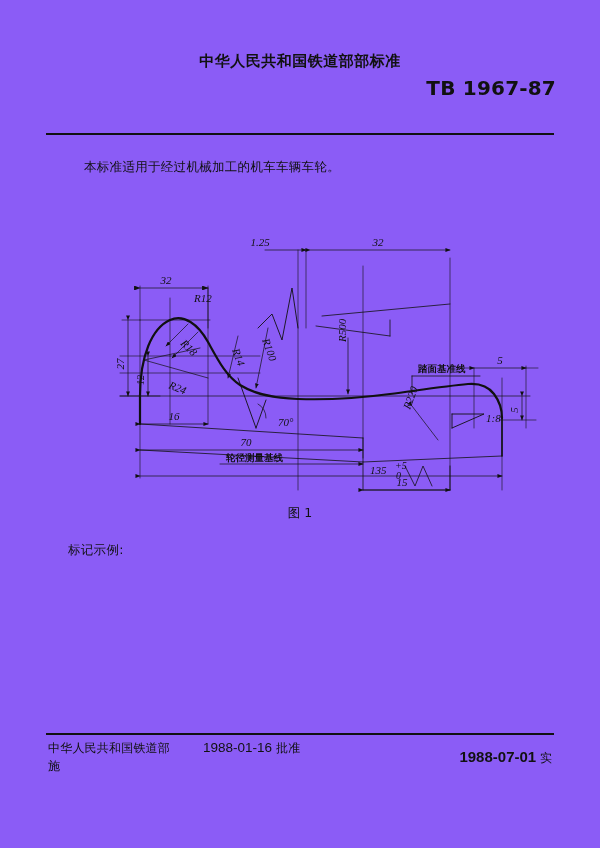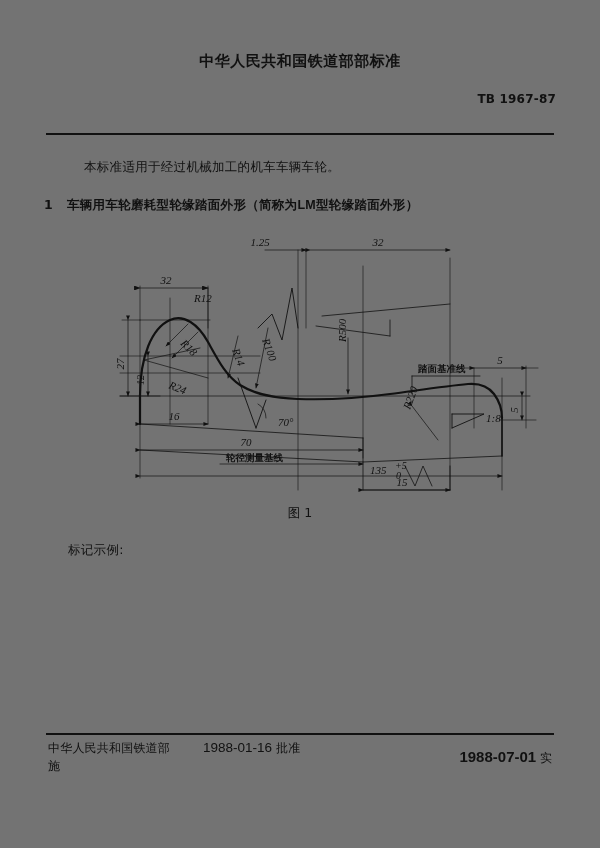--- a/index.html
+++ b/index.html
@@ -12,44 +12,43 @@
     height: 848px;
     position: relative;
     font-family: "Liberation Serif", "DejaVu Serif", serif;
     color: #111111;
     overflow: hidden;
   }
 
   .page {
     position: absolute;
     inset: 0;
-    background: #737373;
+    background: #8b5cf6;
   }
 
   
   .hdr-org {
     position: absolute;
     top: 52px;
     left: 0;
     width: 600px;
     text-align: center;
     font-size: 15px;
     font-weight: bold;
     letter-spacing: 0.5px;
     font-family: "DejaVu Sans", "Liberation Sans", sans-serif;
   }
   .hdr-std-no {
     position: absolute;
     top: 76px;
     right: 44px;
-    font-size: 12px;
+    font-size: 20px;
     font-weight: bold;
     font-family: "DejaVu Sans", "Liberation Sans", sans-serif;
     letter-spacing: 0.2px;
-    margin-top: 16px;
   }
   .hdr-title {
     position: absolute;
     top: 96px;
     left: 0;
     width: 600px;
     text-align: center;
     font-size: 19px;
     font-weight: bold;
     letter-spacing: 1px;
@@ -180,23 +179,20 @@
 
   <div class="hdr-org">中华人民共和国铁道部部标准</div>
 
   <div class="hdr-std-no">TB 1967-87</div>
 
 
   <div class="rule-top"></div>
 
   <div class="scope">本标准适用于经过机械加工的机车车辆车轮。</div>
 
-  <div class="clause1">
-    <span class="num">1</span><span>车辆用车轮磨耗型轮缘踏面外形（简称为</span><span class="lm">LM</span><span>型轮缘踏面外形）</span>
-  </div>
 
   <div class="figure-wrap">
     <svg width="488" height="272" viewBox="0 0 488 272" xmlns="http://www.w3.org/2000/svg">
       <defs>
         <marker id="ah" markerWidth="9" markerHeight="7" refX="8.5" refY="3.5" orient="auto">
           <path d="M0,0 L9,3.5 L0,7 z" fill="#111"></path>
         </marker>
         <marker id="ahs" markerWidth="7" markerHeight="5.5" refX="6.5" refY="2.75" orient="auto">
           <path d="M0,0 L7,2.75 L0,5.5 z" fill="#111"></path>
         </marker>

